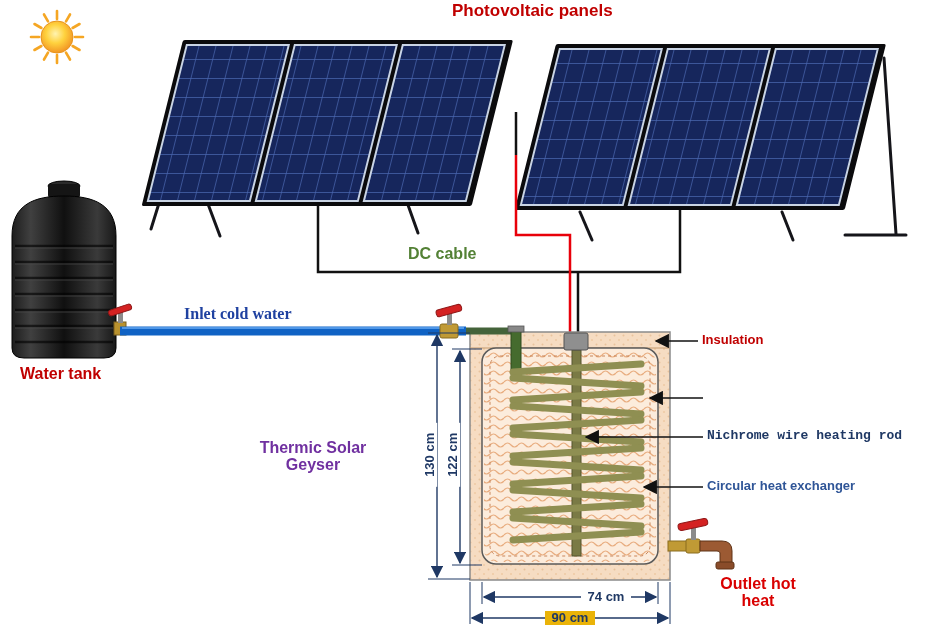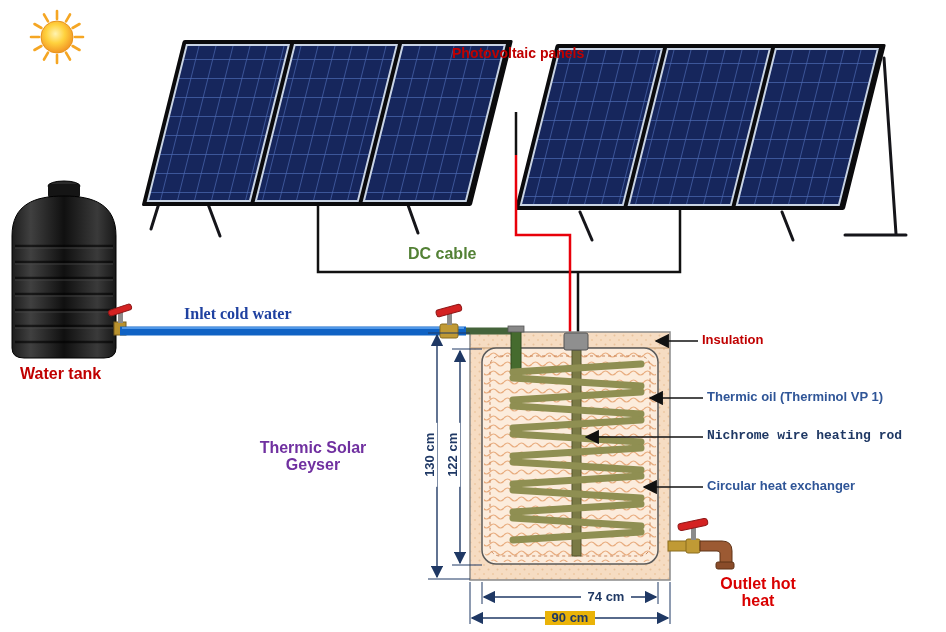--- a/index.html
+++ b/index.html
@@ -9,21 +9,21 @@
   }
   .stage svg { position:absolute; left:0; top:0; }
   .lbl { position:absolute; font-weight:bold; white-space:nowrap; line-height:1.05; }
   .red    { color:#c00000; }
   .red2   { color:#d90000; }
   .blue   { color:#2f5597; }
   .navy   { color:#1f3864; }
   .royal  { color:#1f41a0;font-family:Liberation Serif, serif; }
   .green  { color:#538135;text-align:center; }
   .purple { color:#7030a0; }
-  .f17 { font-size:14px;margin-top:44px; }
+  .f17 { font-size:17px; }
   .f16 { font-size:16px; }
   .f15 { font-size:13px; }
   .f13 { font-size:13px; }
   .center { text-align:center; }
   .rot { transform:rotate(-90deg); transform-origin:center center; background:#fff; padding:0 2px; }
 </style>
 </head>
 <body>
 
 <div class="stage">
@@ -228,21 +228,20 @@
 <div class="lbl green f16" style="left:408px; top:246px;">DC cable</div>
 <div class="lbl royal f16" style="left:184px; top:306px;">Inlet cold water</div>
 <div class="lbl red f16" style="left:20px;  top:366px;">Water tank</div>
 
 <div class="lbl purple f16 center" style="left:238px; top:440px; width:150px;">
   <span>Thermic Solar</span><br>
   <span>Geyser</span>
 </div>
 
 <div class="lbl red f15" style="left:702px; top:333px;">Insulation</div>
-<div class="lbl blue f15" style="left:707px; top:390px;">Thermic oil (Therminol VP 1)</div>
 <div class="lbl navy f15" style="left:707px; top:429px;font-family:Liberation Mono, monospace;">Nichrome wire heating rod</div>
 <div class="lbl blue f15" style="left:707px; top:479px;">Circular heat exchanger</div>
 
 <div class="lbl red2 f16 center" style="left:708px; top:576px; width:100px;">
   <span>Outlet hot</span><br>
   <span>heat</span>
 </div>
 
 <div class="lbl navy f13 rot center" style="left:398px; top:448px; width:60px;">130 cm</div>
 <div class="lbl navy f13 rot center" style="left:421px; top:448px; width:60px;">122 cm</div>

